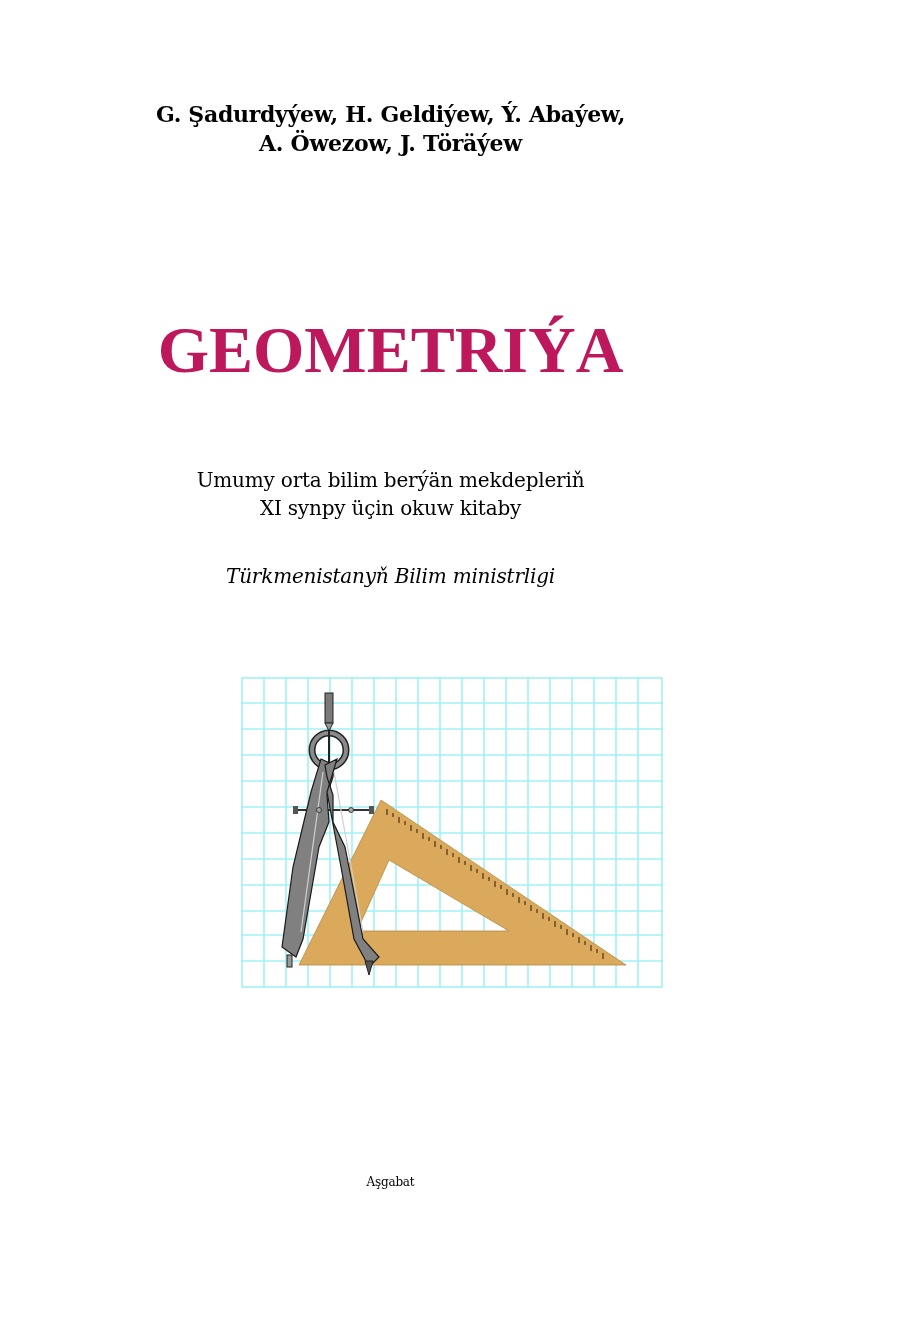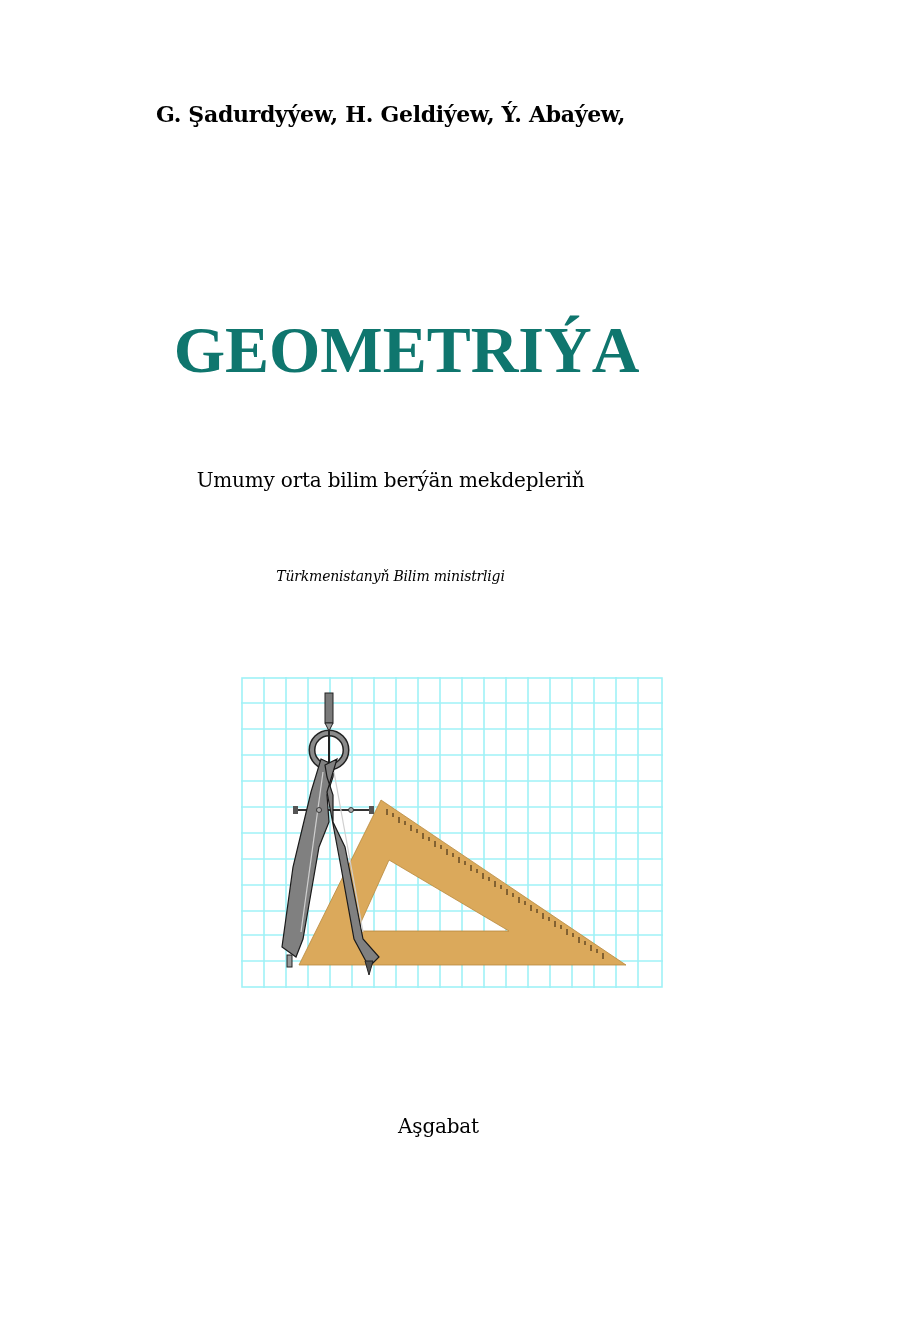--- a/index.html
+++ b/index.html
@@ -1,36 +1,38 @@
 <!DOCTYPE html>
 <html><head>
   <meta charset="utf-8">
   <style>
     html, body { margin: 0; padding: 0; background: #ffffff; }
     body { width: 915px; height: 1329px; position: relative; overflow: hidden; font-family: "DejaVu Serif", "Liberation Serif", serif; color: #000; }
     .center { position: absolute; left: 0; width: 781px; text-align: center; }
     .authors { top: 100px; font-weight: bold; font-size: 22px; line-height: 29px; letter-spacing: -0.3px; }
     .title { top: 312px; font-family: "Liberation Serif", serif; font-weight: bold; font-size: 66px; line-height: 76px; letter-spacing: 0px; }
     .subtitle { top: 436px; font-size: 20px; line-height: 28px; letter-spacing: -0.2px; margin-top: 30px; }
-    .approval { top: 562px; font-style: italic; font-size: 14px; line-height: 28px; letter-spacing: -0.2px; }
-    .imprint { top: 1112px; font-size: 20px; line-height: 28px; letter-spacing: -0.2px; padding-left: 48px; }
+    .approval { top: 562px; font-style: italic; font-size: 20px; line-height: 28px; letter-spacing: -0.2px; }
+    .imprint { top: 1168px; font-size: 12px; line-height: 28px; letter-spacing: -0.2px; }
     .figure { position: absolute; left: 241px; top: 677px; width: 422px; height: 311px; }
     .figure svg { display: block; }
   </style>
 </head>
 <body>
 
 <div class="center authors">
   <div>G. Şadurdyýew, H. Geldiýew, Ý. Abaýew,</div>
+  <div>A. Öwezow, J. Töräýew</div>
 </div>
 
-<div class="center title" style="color:#0f766e;padding-left:16px;">GEOMETRIÝA</div>
+<div class="center title" style="color:#be185d;">GEOMETRIÝA</div>
 
 <div class="center subtitle">
   <div>Umumy orta bilim berýän mekdepleriň</div>
+  <div>XI synpy üçin okuw kitaby</div>
 </div>
 
 <div class="center approval">
   <div>Türkmenistanyň Bilim ministrligi</div>
 </div>
 
 <div class="figure">
   <svg width="422" height="311" viewBox="0 0 422 311" xmlns="http://www.w3.org/2000/svg">
     <g stroke="#9ff2f7" stroke-width="1.6" fill="none">
       <rect x="1" y="1" width="420" height="309"></rect>

